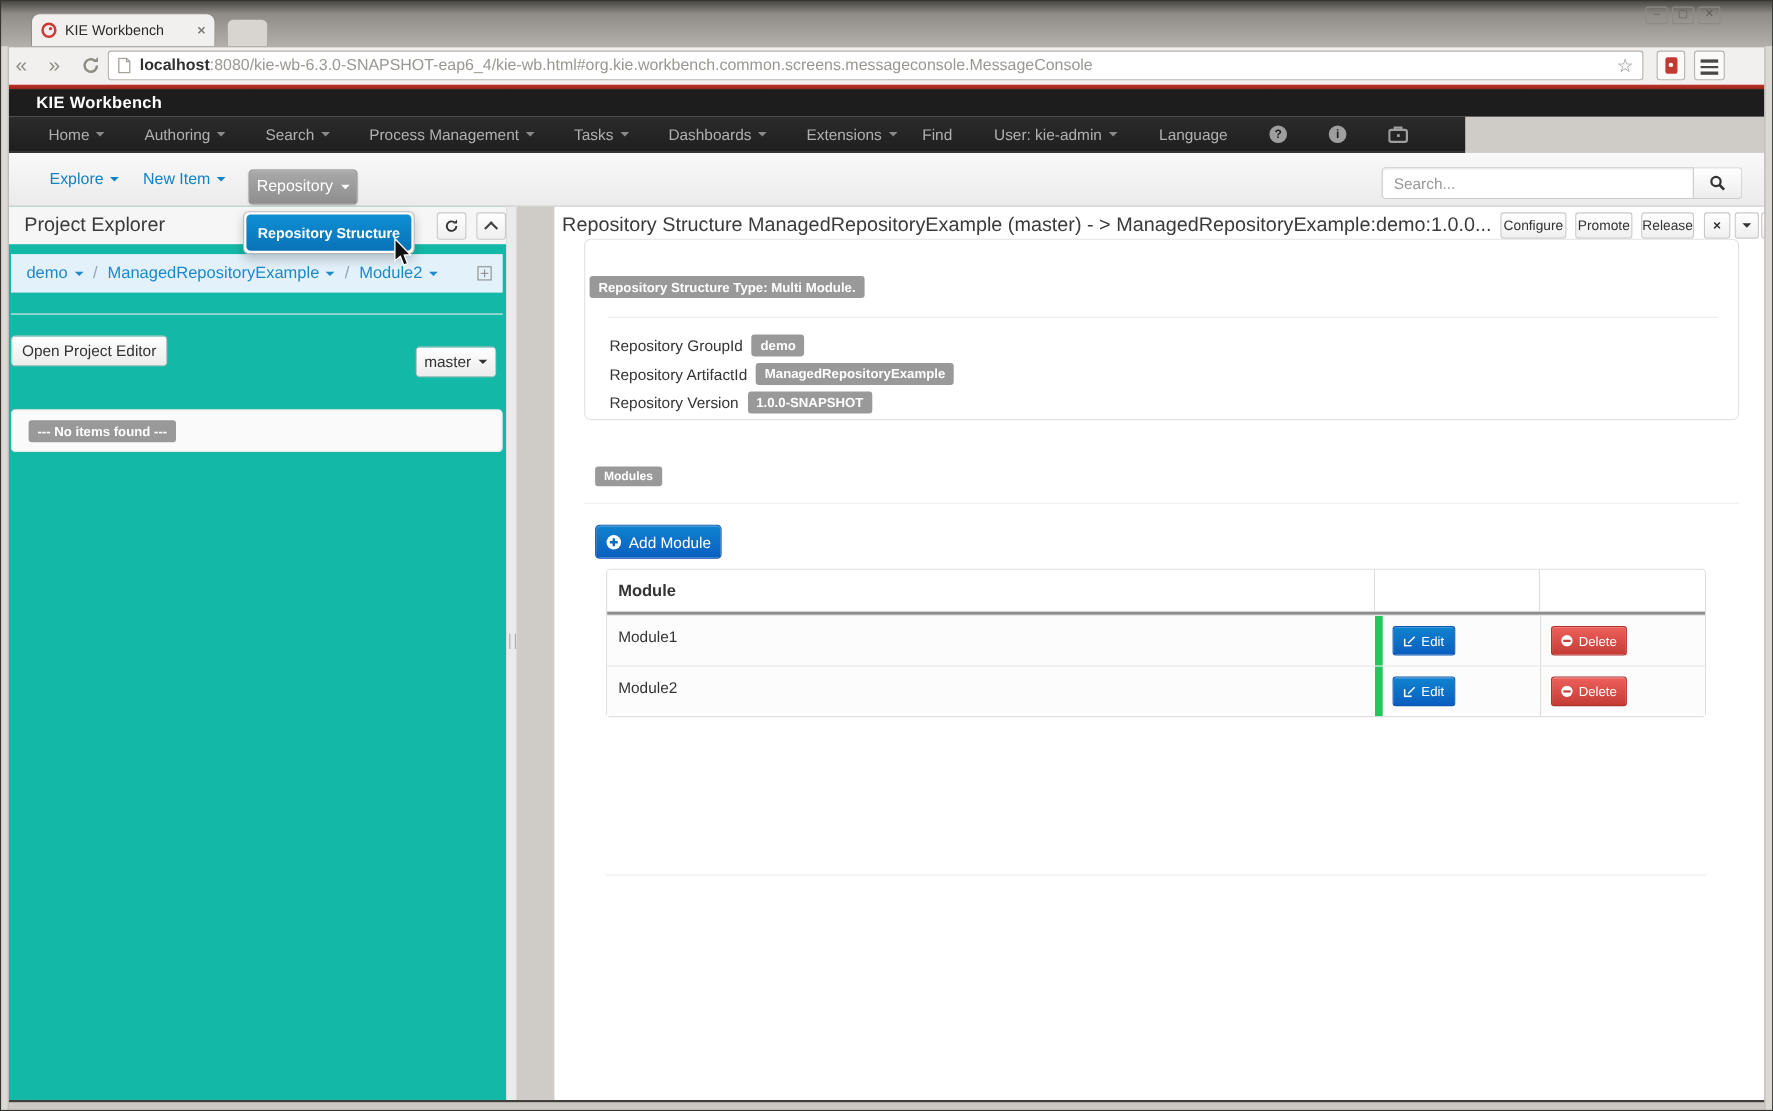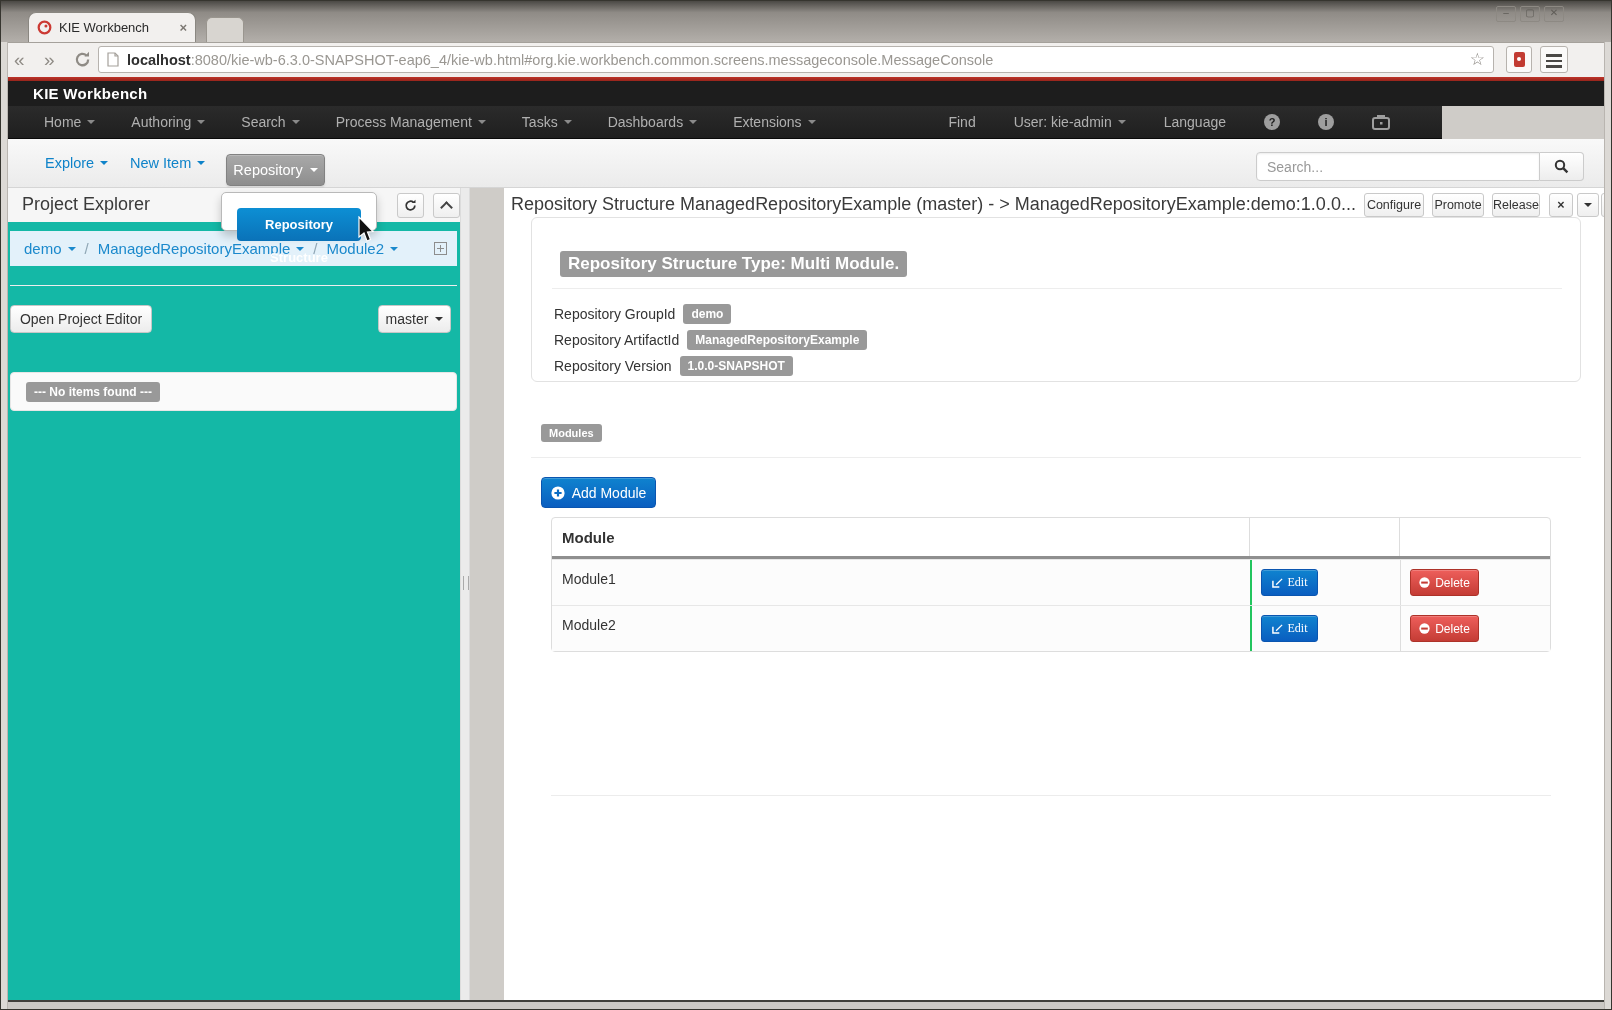--- a/index.html
+++ b/index.html
@@ -24,35 +24,35 @@
   .urlbar{left:96px;top:3px;width:1396px;height:27px;background:#fff;border:1px solid #b7b3ae;border-radius:3px;display:flex;align-items:center;box-sizing:border-box;padding:0 8px;}
   .url-host{color:#2f2f2f;font-size:14.5px;font-weight:bold;}
   .url-rest{color:#9a9792;font-size:14.5px;white-space:nowrap;overflow:hidden;flex:1;}
   .star{color:#8b8782;font-size:17px;margin-left:8px;}
   .chromebtn{top:3px;height:27px;background:#fbfaf9;border:1px solid #b7b3ae;border-radius:3px;box-sizing:border-box;}
   .hamburger span{display:block;width:16px;height:2.5px;background:#4a4845;margin:3px auto 0;}
   
   .redbar{left:8px;top:77px;width:1596px;height:4px;background:linear-gradient(#bf3429,#97251c);}
   .brandrow{left:8px;top:81px;width:1596px;height:25px;background:#1d1d1d;}
   .brand{color:#fff;font-size:15px;font-weight:bold;letter-spacing:.3px;line-height:25px;margin-left:25px;}
-  .menurow{left:8px;top:106px;width:1434px;height:33px;background:linear-gradient(#2b2b2b,#1f1f1f);border-bottom:1px solid #0a0a0a;box-sizing:border-box;display:flex;align-items:center;}
+  .menurow{left:8px;top:106px;width:1324px;height:33px;background:linear-gradient(#2b2b2b,#1f1f1f);border-bottom:1px solid #0a0a0a;box-sizing:border-box;display:flex;align-items:center;}
   .menuitem{color:#b0b0b0;font-size:14px;margin-left:36px;display:flex;align-items:center;gap:6px;}
   .menurow .right{margin-left:auto;display:flex;align-items:center;margin-right:52px;gap:38px;}
   .menurow .right .menuitem{margin-left:0;}
   .circle-ic{width:16px;height:16px;border-radius:50%;background:#9e9e9e;color:#1d1d1d;font-size:11px;font-weight:bold;text-align:center;line-height:16px;}
   .caret{width:0;height:0;border-left:4px solid transparent;border-right:4px solid transparent;border-top:4px solid currentColor;display:inline-block;}
   .perspbar{left:8px;top:139px;width:1596px;height:49px;background:linear-gradient(#f9f9f9,#ebebeb);border-bottom:1px solid #d5d5d5;box-sizing:border-box;}
   .bluelink{color:#0f83c9;font-size:14.5px;display:flex;align-items:center;gap:6px;}
   .graybtn{background:linear-gradient(#a9a9a9,#8e8e8e);border:1px solid #828282;border-radius:4px;color:#fff;font-size:14.5px;display:flex;align-items:center;justify-content:center;gap:7px;box-shadow:inset 0 1px 0 rgba(255,255,255,.2),0 1px 2px rgba(0,0,0,.1);}
   .searchwrap{left:1248px;top:13px;display:flex;}
   .searchinput{width:284px;height:29px;border:1px solid #ccc;border-radius:4px 0 0 4px;box-sizing:border-box;padding:0 10px;font-size:14px;color:#555;font-family:"Liberation Sans",sans-serif;box-shadow:inset 0 1px 2px rgba(0,0,0,.08);}
   .searchinput::placeholder{color:#999;}
   .searchbtn{width:44px;height:29px;background:linear-gradient(#fff,#ededed);border:1px solid #ccc;border-left:none;border-radius:0 4px 4px 0;box-sizing:border-box;display:flex;align-items:center;justify-content:center;}
   
-  .dropdown{left:221px;top:192px;width:156px;height:39px;background:#fff;border:1px solid #b9b9b9;border-radius:5px;box-shadow:0 5px 10px rgba(0,0,0,.2);z-index:40;padding:15px;box-sizing:border-box;}
+  .dropdown{left:221px;top:192px;width:156px;height:39px;background:#fff;border:1px solid #b9b9b9;border-radius:5px;box-shadow:0 5px 10px rgba(0,0,0,.2);z-index:40;padding:2px;box-sizing:border-box;}
   .dropitem{height:33px;border-radius:4px;background:linear-gradient(#0d8fd4,#0a72b8);color:#fff;font-size:13px;font-weight:bold;text-align:center;line-height:33px;}
   
   .panel-left{left:8px;top:188px;width:452px;height:812px;background:#14b8a6;}
   .splitter{left:460px;top:188px;width:10px;height:812px;background:#ebebeb;border-left:1px solid #dcdcdc;border-right:1px solid #dcdcdc;box-sizing:border-box;}
   .split-handle{position:absolute;left:2px;top:388px;width:4px;height:14px;border-left:1px solid #aaa;border-right:1px solid #aaa;}
   .panel-right{left:470px;top:188px;width:1134px;height:812px;background:#fff;margin-left:34px;}
   .panel-head-title{font-size:18px;color:#3a3a3a;}
   .minibtn{background:linear-gradient(#fff,#efefef);border:1px solid #c9c9c9;border-radius:3px;box-sizing:border-box;display:flex;align-items:center;justify-content:center;color:#333;}
   .smallbtn{background:linear-gradient(#fff,#efefef);border:1px solid #c9c9c9;border-radius:3px;box-sizing:border-box;font-size:12.5px;color:#333;display:flex;align-items:center;justify-content:center;}
   .chev-up{width:7px;height:7px;border-top:2px solid #444;border-right:2px solid #444;transform:rotate(-45deg);margin-top:4px;}
@@ -73,21 +73,21 @@
   .btn-primary{background:linear-gradient(#0f83cf,#0a5ec0);border:1px solid #0a55b0;border-radius:4px;color:#fff;font-size:14px;display:flex;align-items:center;justify-content:center;gap:7px;box-shadow:inset 0 1px 0 rgba(255,255,255,.2);}
   .btn-primary-sm{background:linear-gradient(#0f83cf,#0a5ec0);border:1px solid #0a55b0;border-radius:3px;color:#fff;font-size:12px;display:flex;align-items:center;justify-content:center;gap:5px;box-shadow:inset 0 1px 0 rgba(255,255,255,.2);}
   .btn-danger-sm{background:linear-gradient(#ee5f5b,#c43c35);border:1px solid #ad3229;border-radius:3px;color:#fff;font-size:12px;display:flex;align-items:center;justify-content:center;gap:5px;box-shadow:inset 0 1px 0 rgba(255,255,255,.2);}
   .modtable{left:47px;top:329px;width:1000px;border:1px solid #ddd;border-radius:4px;box-sizing:border-box;background:#fff;}
   .modtable .thead{display:flex;height:38px;align-items:center;border-bottom:3px solid #8f8f8f;}
   .modtable .th1{width:698px;padding-left:10px;font-size:15px;font-weight:bold;color:#333;box-sizing:border-box;}
   .modtable .th2{width:150px;border-left:1px solid #ddd;height:100%;}
   .modtable .th3{width:150px;border-left:1px solid #ddd;height:100%;}
   .modtable .trow{display:flex;height:45px;align-items:center;background:#fcfcfc;border-top:1px solid #e7e7e7;}
   .modtable .td1{width:698px;padding-left:10px;font-size:14px;color:#333;box-sizing:border-box;align-self:flex-start;padding-top:11px;}
-  .modtable .td2{width:150px;border-left:2px solid #22c55e;height:100%;display:flex;align-items:center;padding-left:9px;box-sizing:border-box;font-family:Liberation Serif, serif;}
+  .modtable .td2{width:150px;border-left:7px solid #22c55e;height:100%;display:flex;align-items:center;padding-left:9px;box-sizing:border-box;}
   .modtable .td3{width:150px;border-left:1px solid #ddd;height:100%;display:flex;align-items:center;padding-left:9px;box-sizing:border-box;}
   .bottomstrip{left:0;top:1000px;width:1612px;height:10px;background:#ccc9c5;border-top:2px solid #403f3b;box-sizing:border-box;}
 </style>
 </head>
 <body>
 
 <div class="abs titlebar">
   <div class="abs tab">
     <svg width="15" height="15" viewBox="0 0 16 16">
         <circle cx="8" cy="8" r="6.2" fill="none" stroke="#cc3a33" stroke-width="2.4"></circle>
@@ -242,21 +242,21 @@
     <span class="crumb">
         <span>Module2</span>
         <span class="caret"></span>
       </span>
     <span class="expand-box" style="margin-left:auto;margin-right:10px;"></span>
   </div>
   <div class="abs hr" style="left:2px;top:97px;width:447px;"></div>
   <div class="abs defbtn" style="left:2px;top:117px;width:142px;height:28px;">
       <span>Open Project Editor</span>
     </div>
-  <div class="abs defbtn" style="left:370px;top:117px;width:73px;height:28px;">
+  <div class="abs defbtn" style="left:370px;top:127px;width:73px;height:28px;">
       <span>master</span>
       <span class="caret" style="color:#333;"></span>
     </div>
   <div class="abs noitems-panel">
     <span class="badge-gray" style="position:absolute;left:15px;top:9px;">--- No items found ---</span>
   </div>
 </div>
 
 <div class="abs splitter">
     <span class="split-handle"></span>
@@ -279,21 +279,21 @@
       </div>
     <div class="abs smallbtn" style="left:1073px;top:5px;width:22px;height:24px;">
         <span class="caret" style="color:#333;"></span>
       </div>
     <div class="abs smallbtn" style="left:1097px;top:5px;width:22px;height:24px;">
         <span class="chev-up"></span>
       </div>
   </div>
 
   <div class="abs structbox">
-    <span class="badge-gray" style="position:absolute;left:28px;top:33px;font-size:17px;">Repository Structure Type: Multi Module.</span>
+    <span class="badge-gray" style="position:absolute;left:4px;top:33px;font-size:12px;">Repository Structure Type: Multi Module.</span>
     <div class="hr" style="position:absolute;left:20px;top:70px;width:1010px;"></div>
     <div style="position:absolute;left:22px;top:86px;">
       <div class="fieldrow">
           <span>Repository GroupId</span>
           <span class="badge-gray">demo</span>
         </div>
       <div class="fieldrow">
           <span>Repository ArtifactId</span>
           <span class="badge-gray">ManagedRepositoryExample</span>
         </div>

